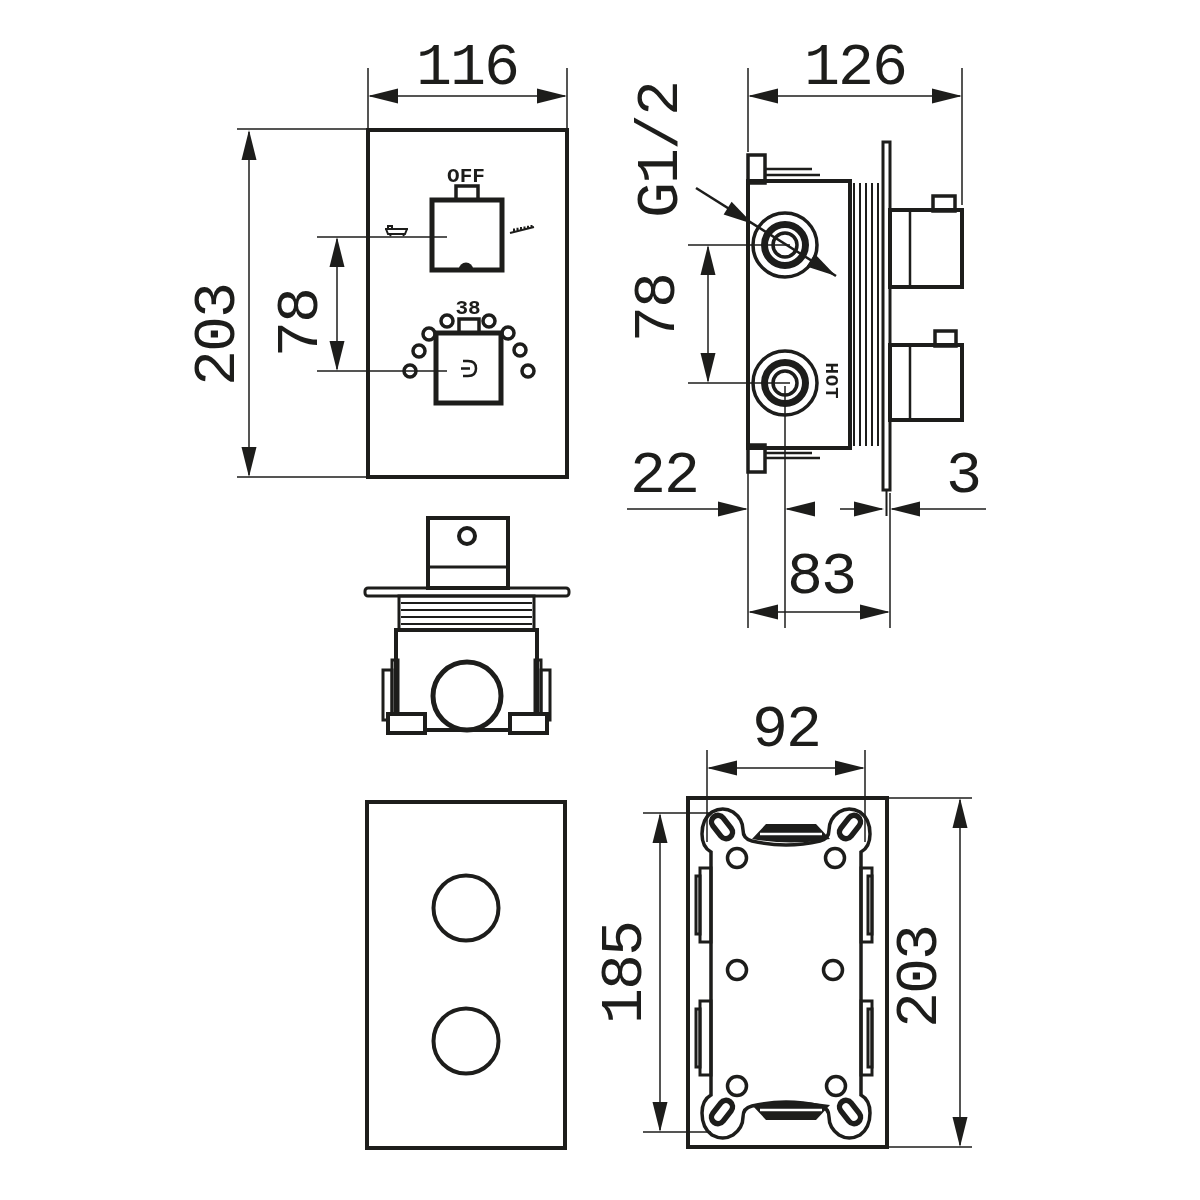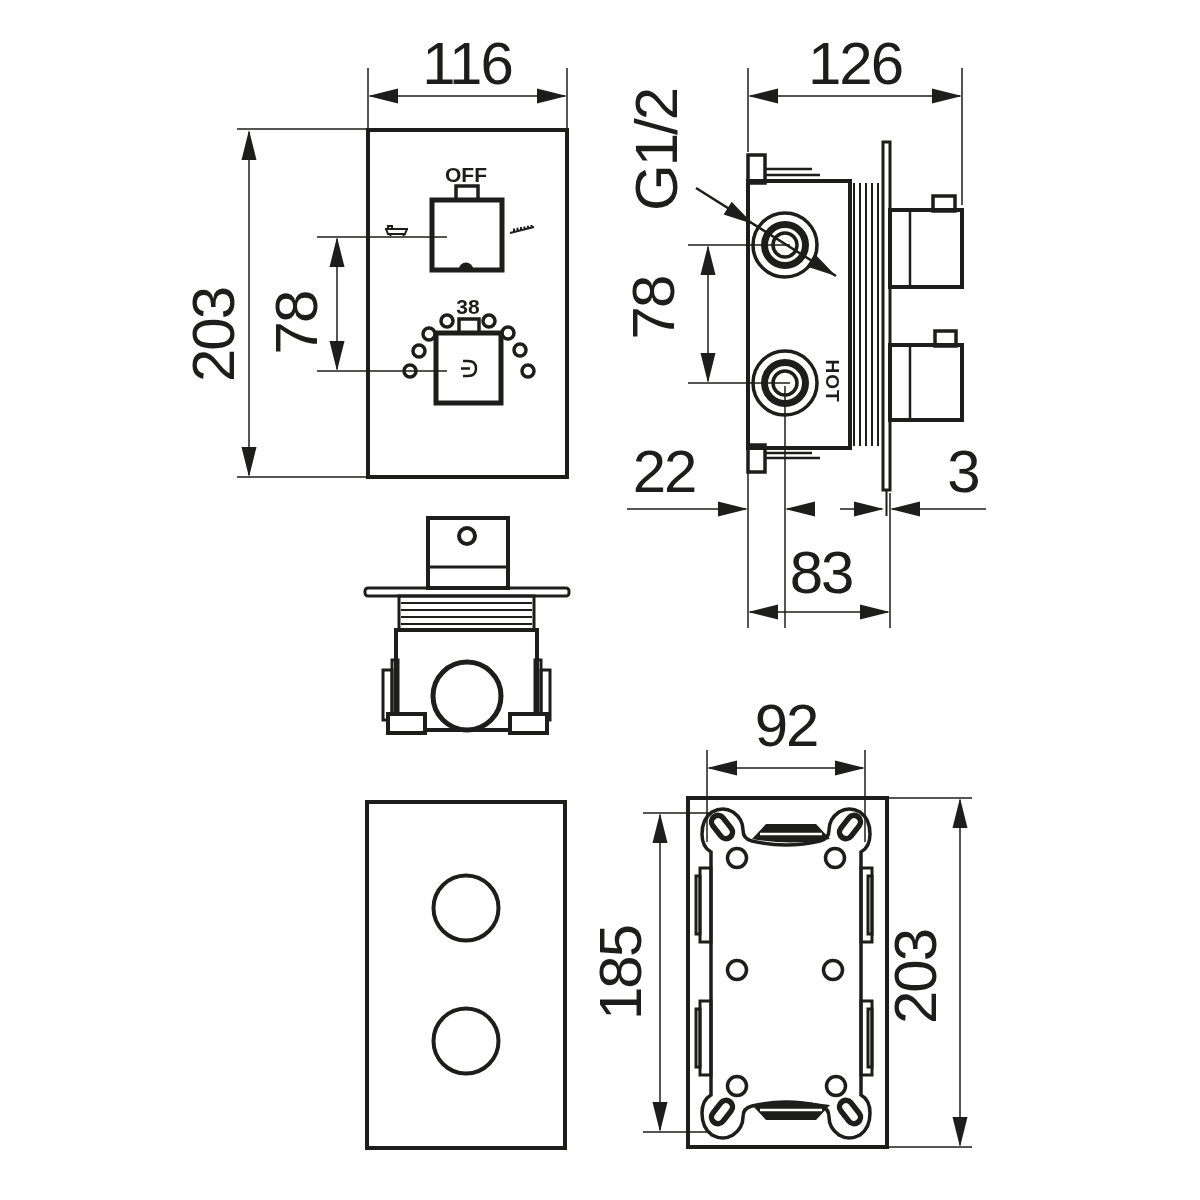--- a/index.html
+++ b/index.html
@@ -1,17 +1,17 @@
 <!DOCTYPE html>
 <html><head>
 <meta charset="utf-8">
 <style>
   html,body{margin:0;padding:0;background:#ffffff;}
   .stage{position:relative;width:1156px;height:1200px;background:#ffffff;overflow:hidden;
-         font-family:Liberation Sans, sans-serif;}
+         font-family:Liberation Mono, monospace;}
   svg{display:block;}
   text{fill:#1d1d1b;}
   .dim{font-size:60px;letter-spacing:-2px;fill:#1d1d1b;}
   .small-bold{font-size:21px;font-weight:700;fill:#1d1d1b;}
   .tiny-bold{font-size:19px;font-weight:700;fill:#1d1d1b;letter-spacing:1px;}
 </style>
 </head>
 <body>
 
 <div class="stage">

